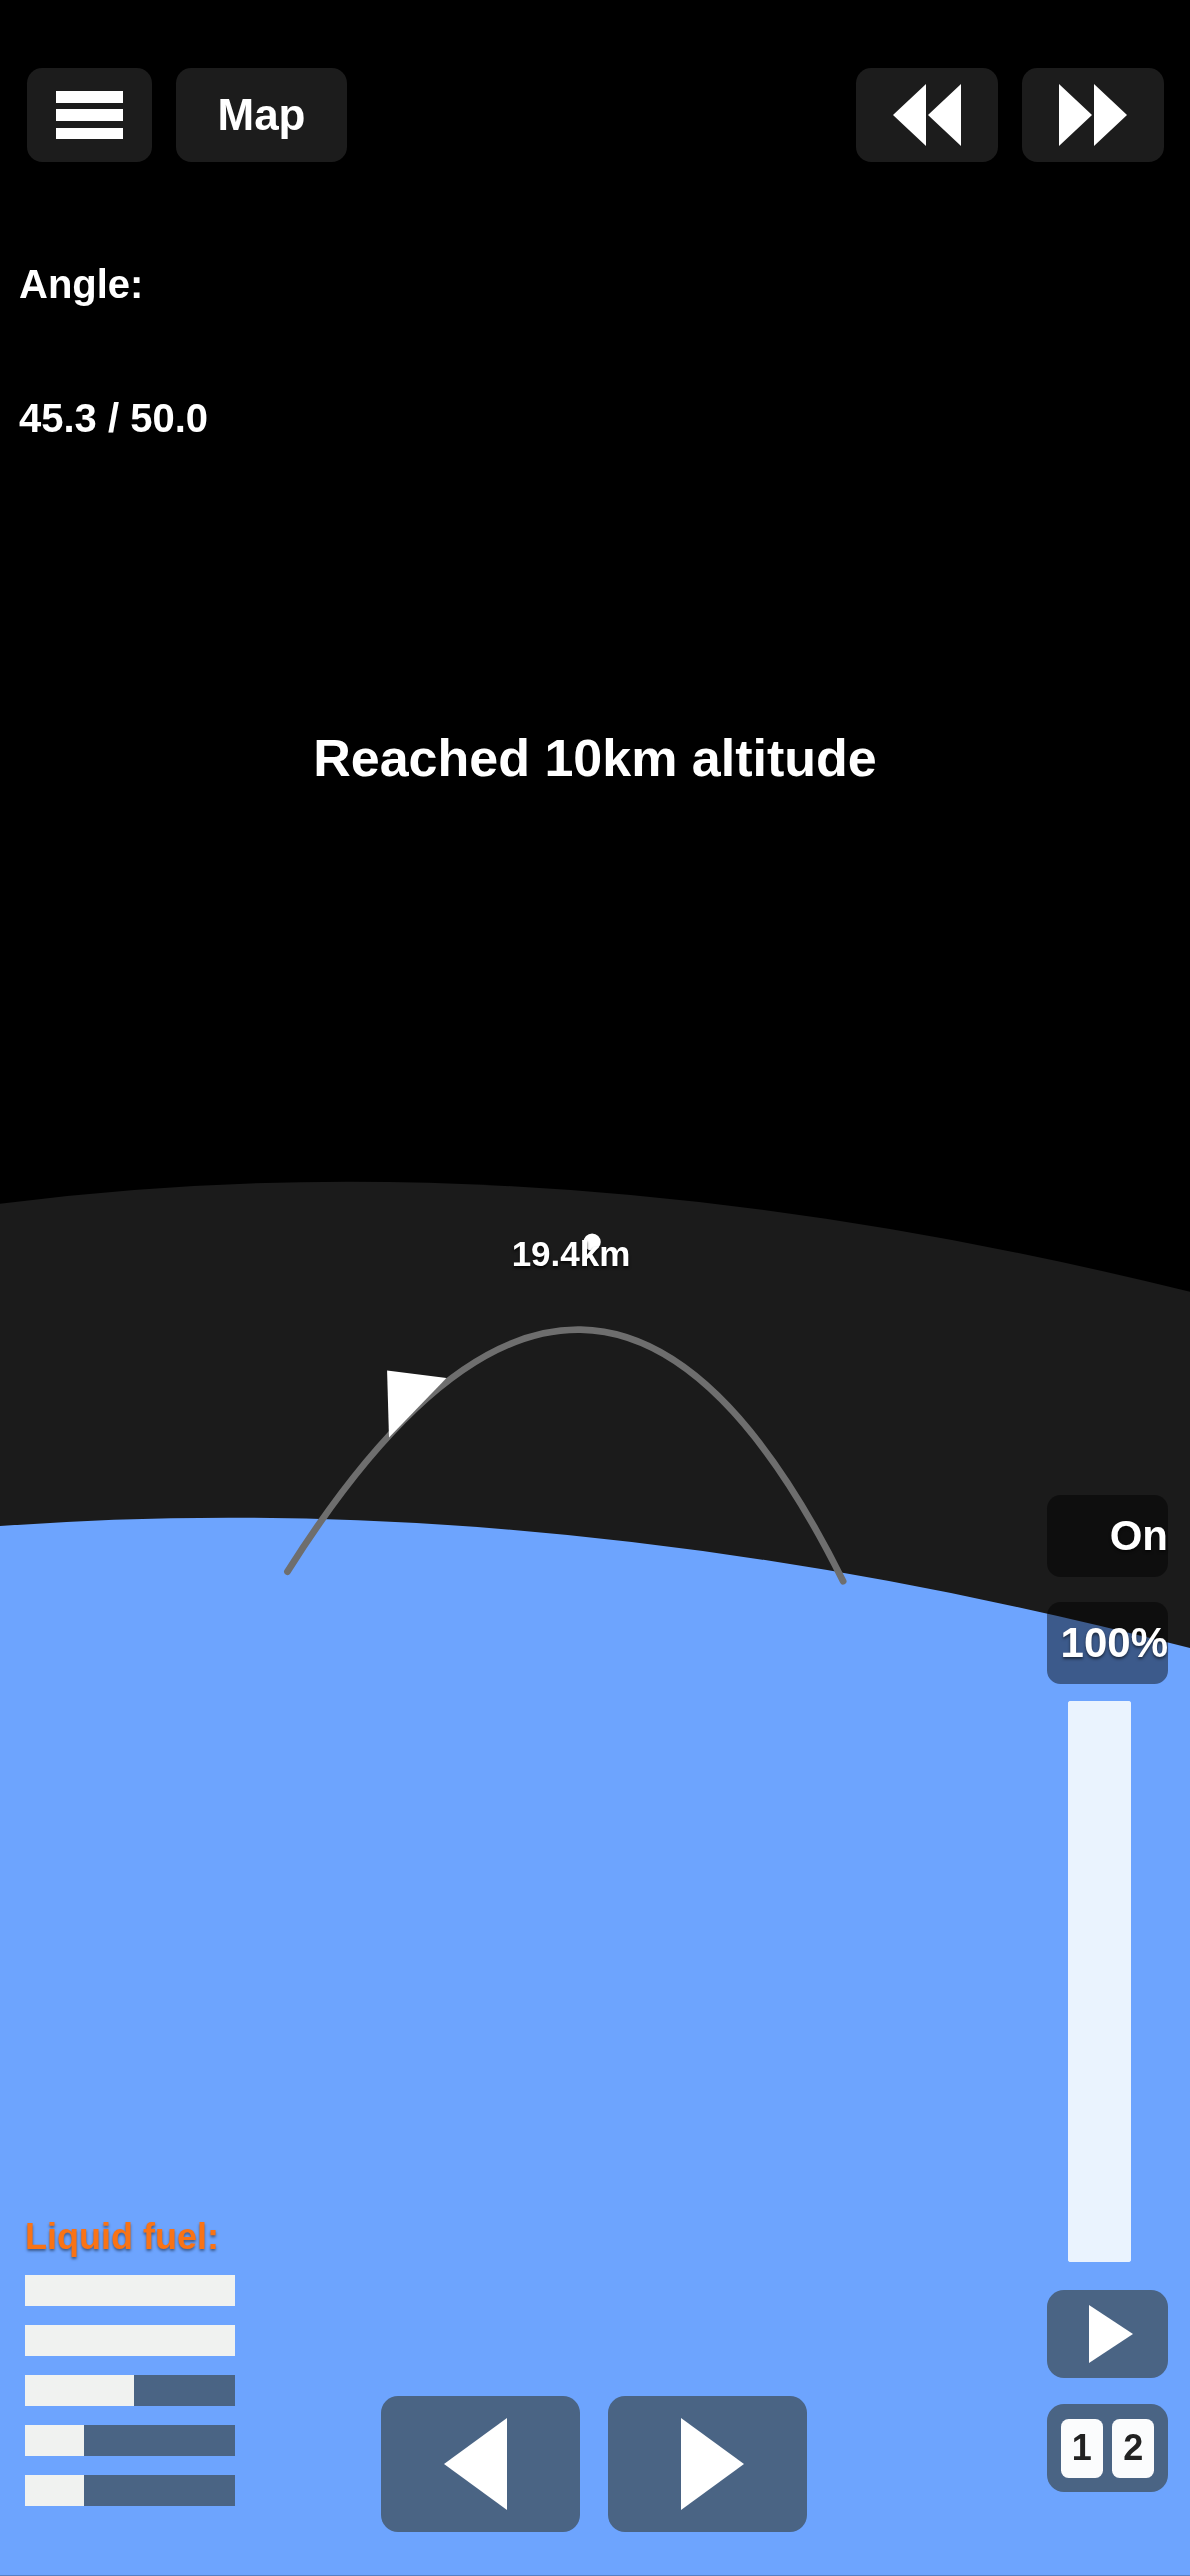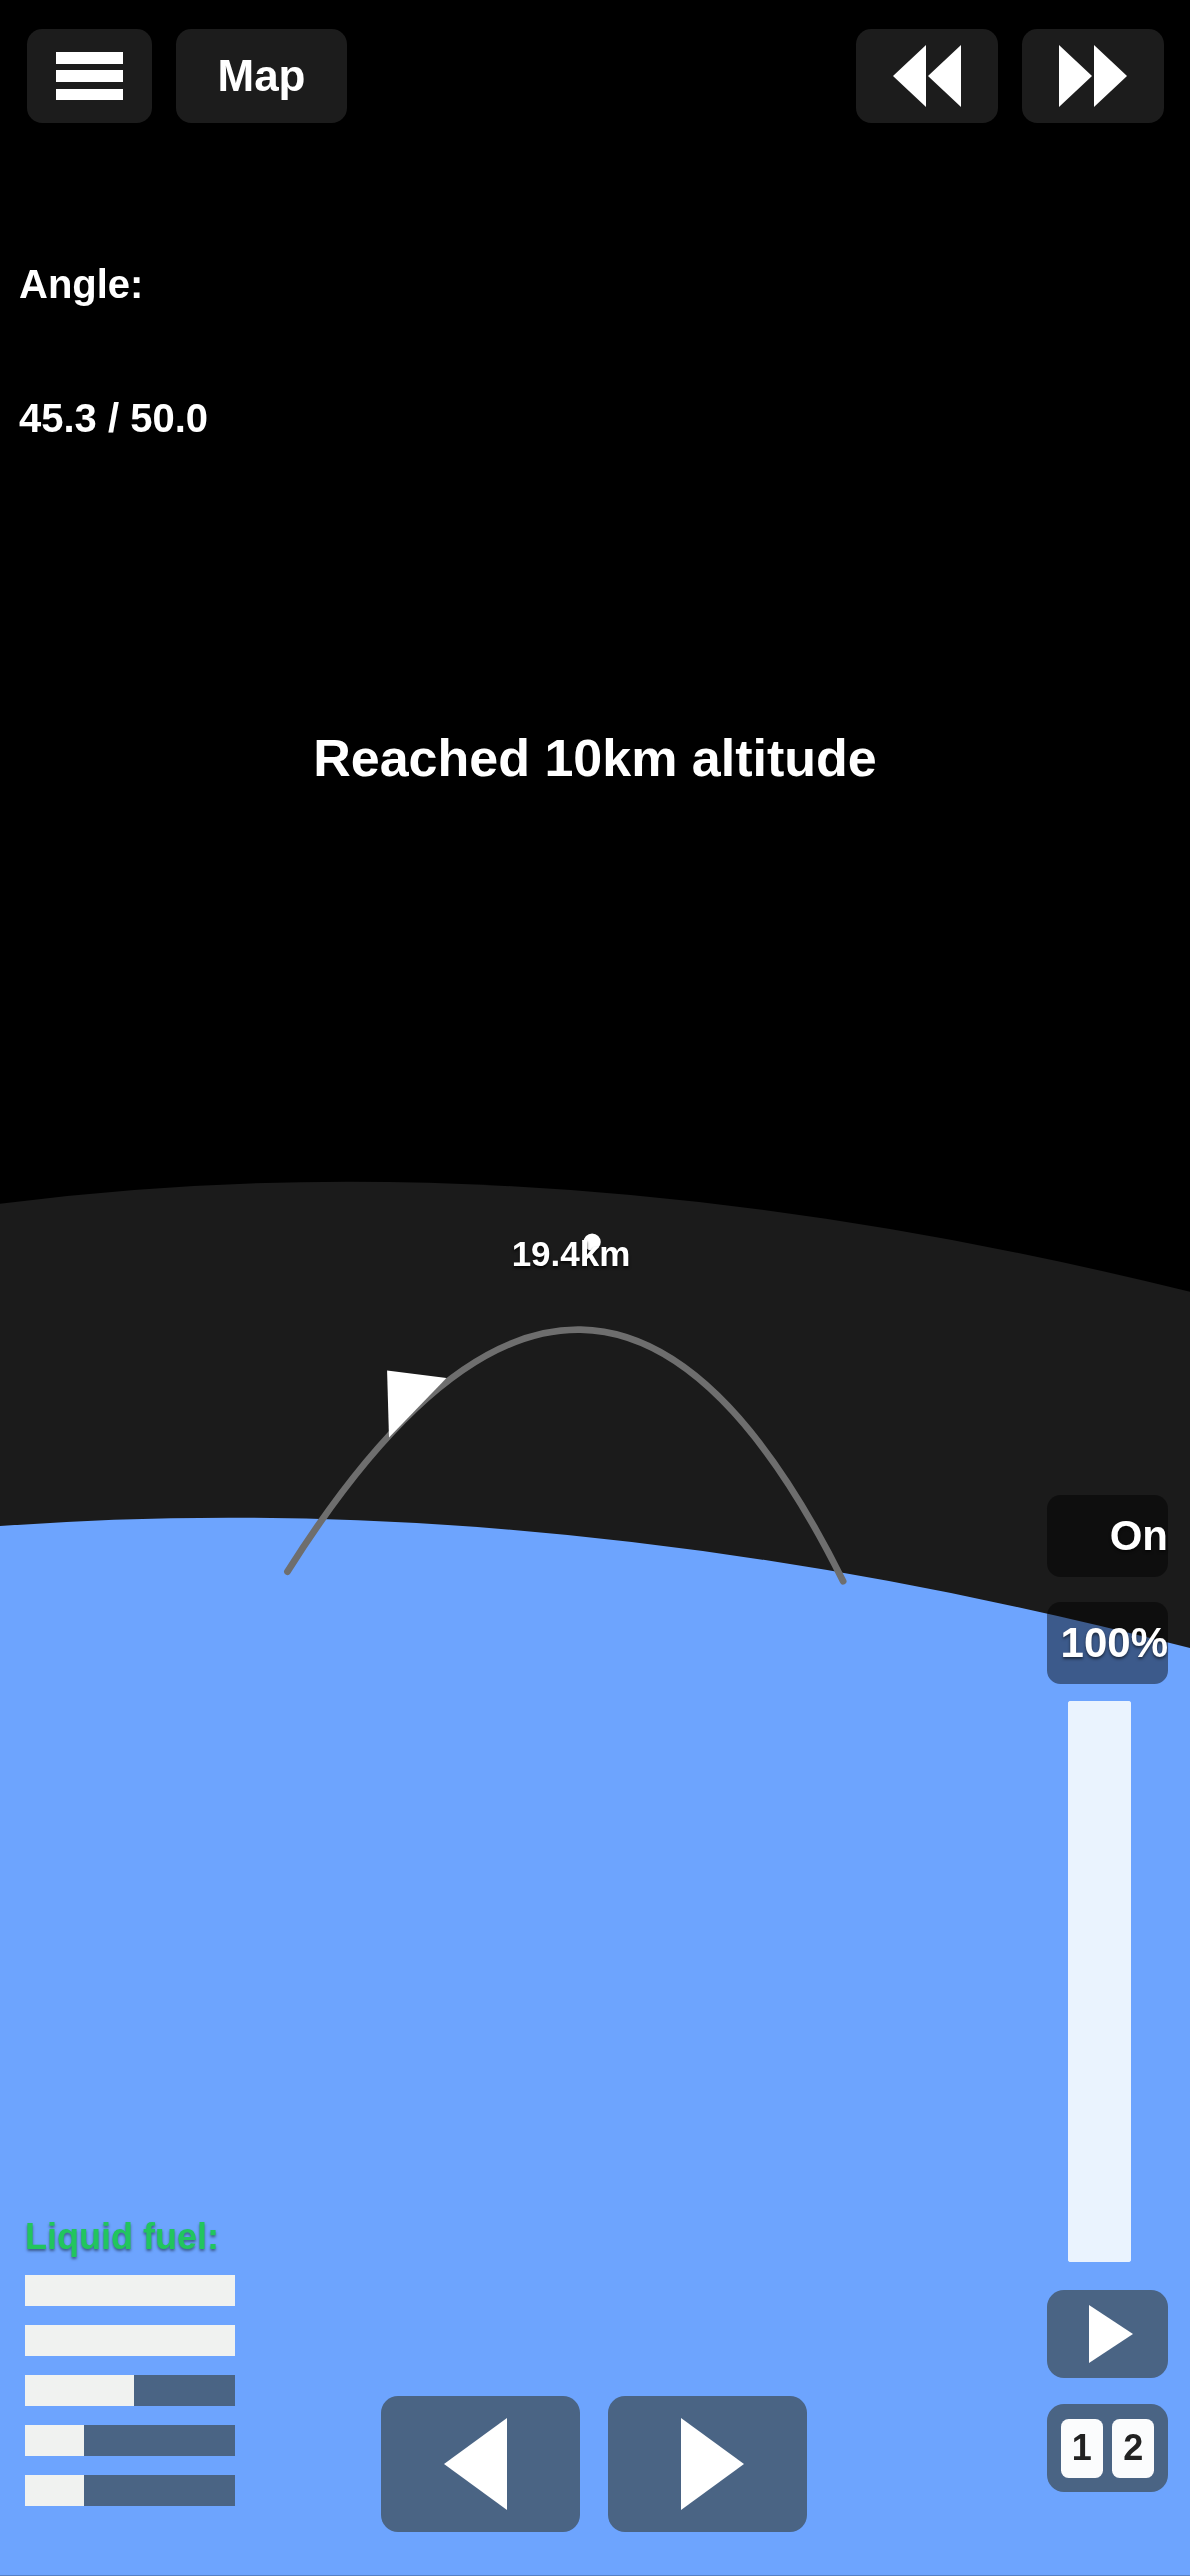--- a/index.html
+++ b/index.html
@@ -20,21 +20,21 @@
   #scene { position:absolute; inset:0; }
   #scene svg { display:block; width:1190px; height:2576px; }
 
   
   .topbar { position:absolute; top:0; left:0; width:1190px; height:144px; }
 
   .btn-dark {
     position:absolute;
     background:#1c1c1c;
     border-radius:15.3px;
-    display:flex; align-items:center; justify-content:center;
+    display:flex; align-items:center; justify-content:center;margin-top:39px;
   }
   #menu-btn { left:27px; top:29px; width:125px; height:94px; }
   #map-btn  { left:176px; top:29px; width:171px; height:94px; }
   #rewind-btn { left:856px; top:29px; width:142px; height:94px; }
   #ff-btn     { left:1022px; top:29px; width:142px; height:94px; }
 
   .hamburger { width:67px; height:48px; display:flex; flex-direction:column; justify-content:space-between; }
   .hamburger i { display:block; width:100%; height:11.5px; background:#fff; }
 
   .btn-label { color:#fff; font-size:44px; font-weight:bold; line-height:1; }
@@ -116,21 +116,21 @@
 
   
   #rot-left  { left:381px; top:2396px; width:199px; height:136px; }
   #rot-right { left:608px; top:2396px; width:199px; height:136px; }
   .rot-tri-l { width:0;height:0; border-top:46px solid transparent; border-bottom:46px solid transparent; border-right:63px solid #fff; margin-right:9.6px; }
   .rot-tri-r { width:0;height:0; border-top:46px solid transparent; border-bottom:46px solid transparent; border-left:63px solid #fff; margin-left:9.6px; }
 
   
   #fuel-panel { position:absolute; left:25px; top:2216px; width:288px; }
   #fuel-title {
-    color:#22c55e; font-size:36px; font-weight:bold;
+    color:#f97316; font-size:36px; font-weight:bold;
     text-shadow:0 1.9px 2.9px rgba(0,0,0,0.45);
     margin-bottom:17px;
   }
   .fuel-bar {
     position:relative;
     width:210px; height:31px;
     background:#4a6484;
     margin-bottom:19px;
     overflow:hidden;
   }

